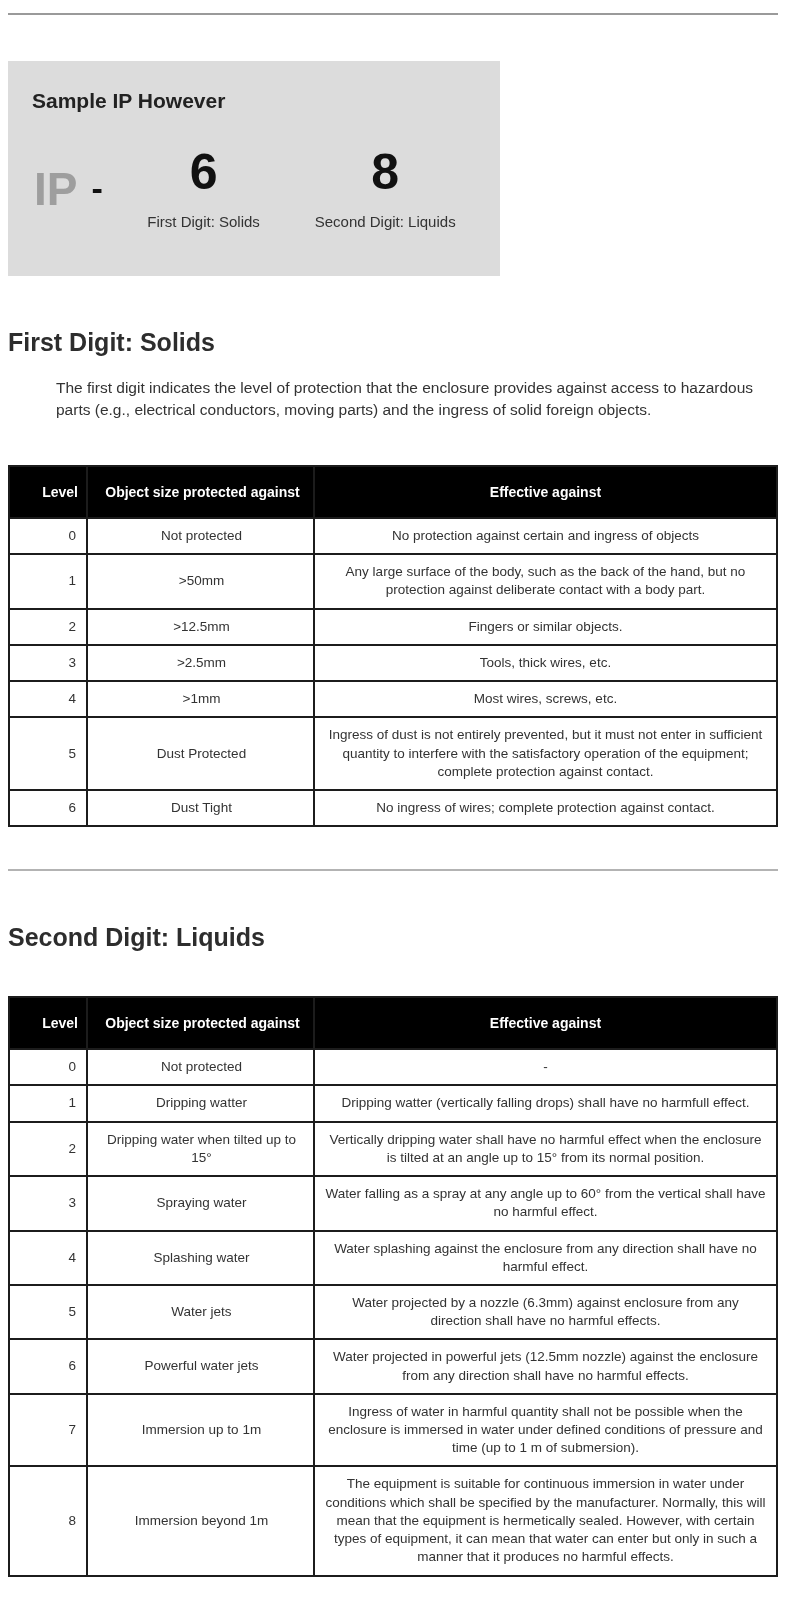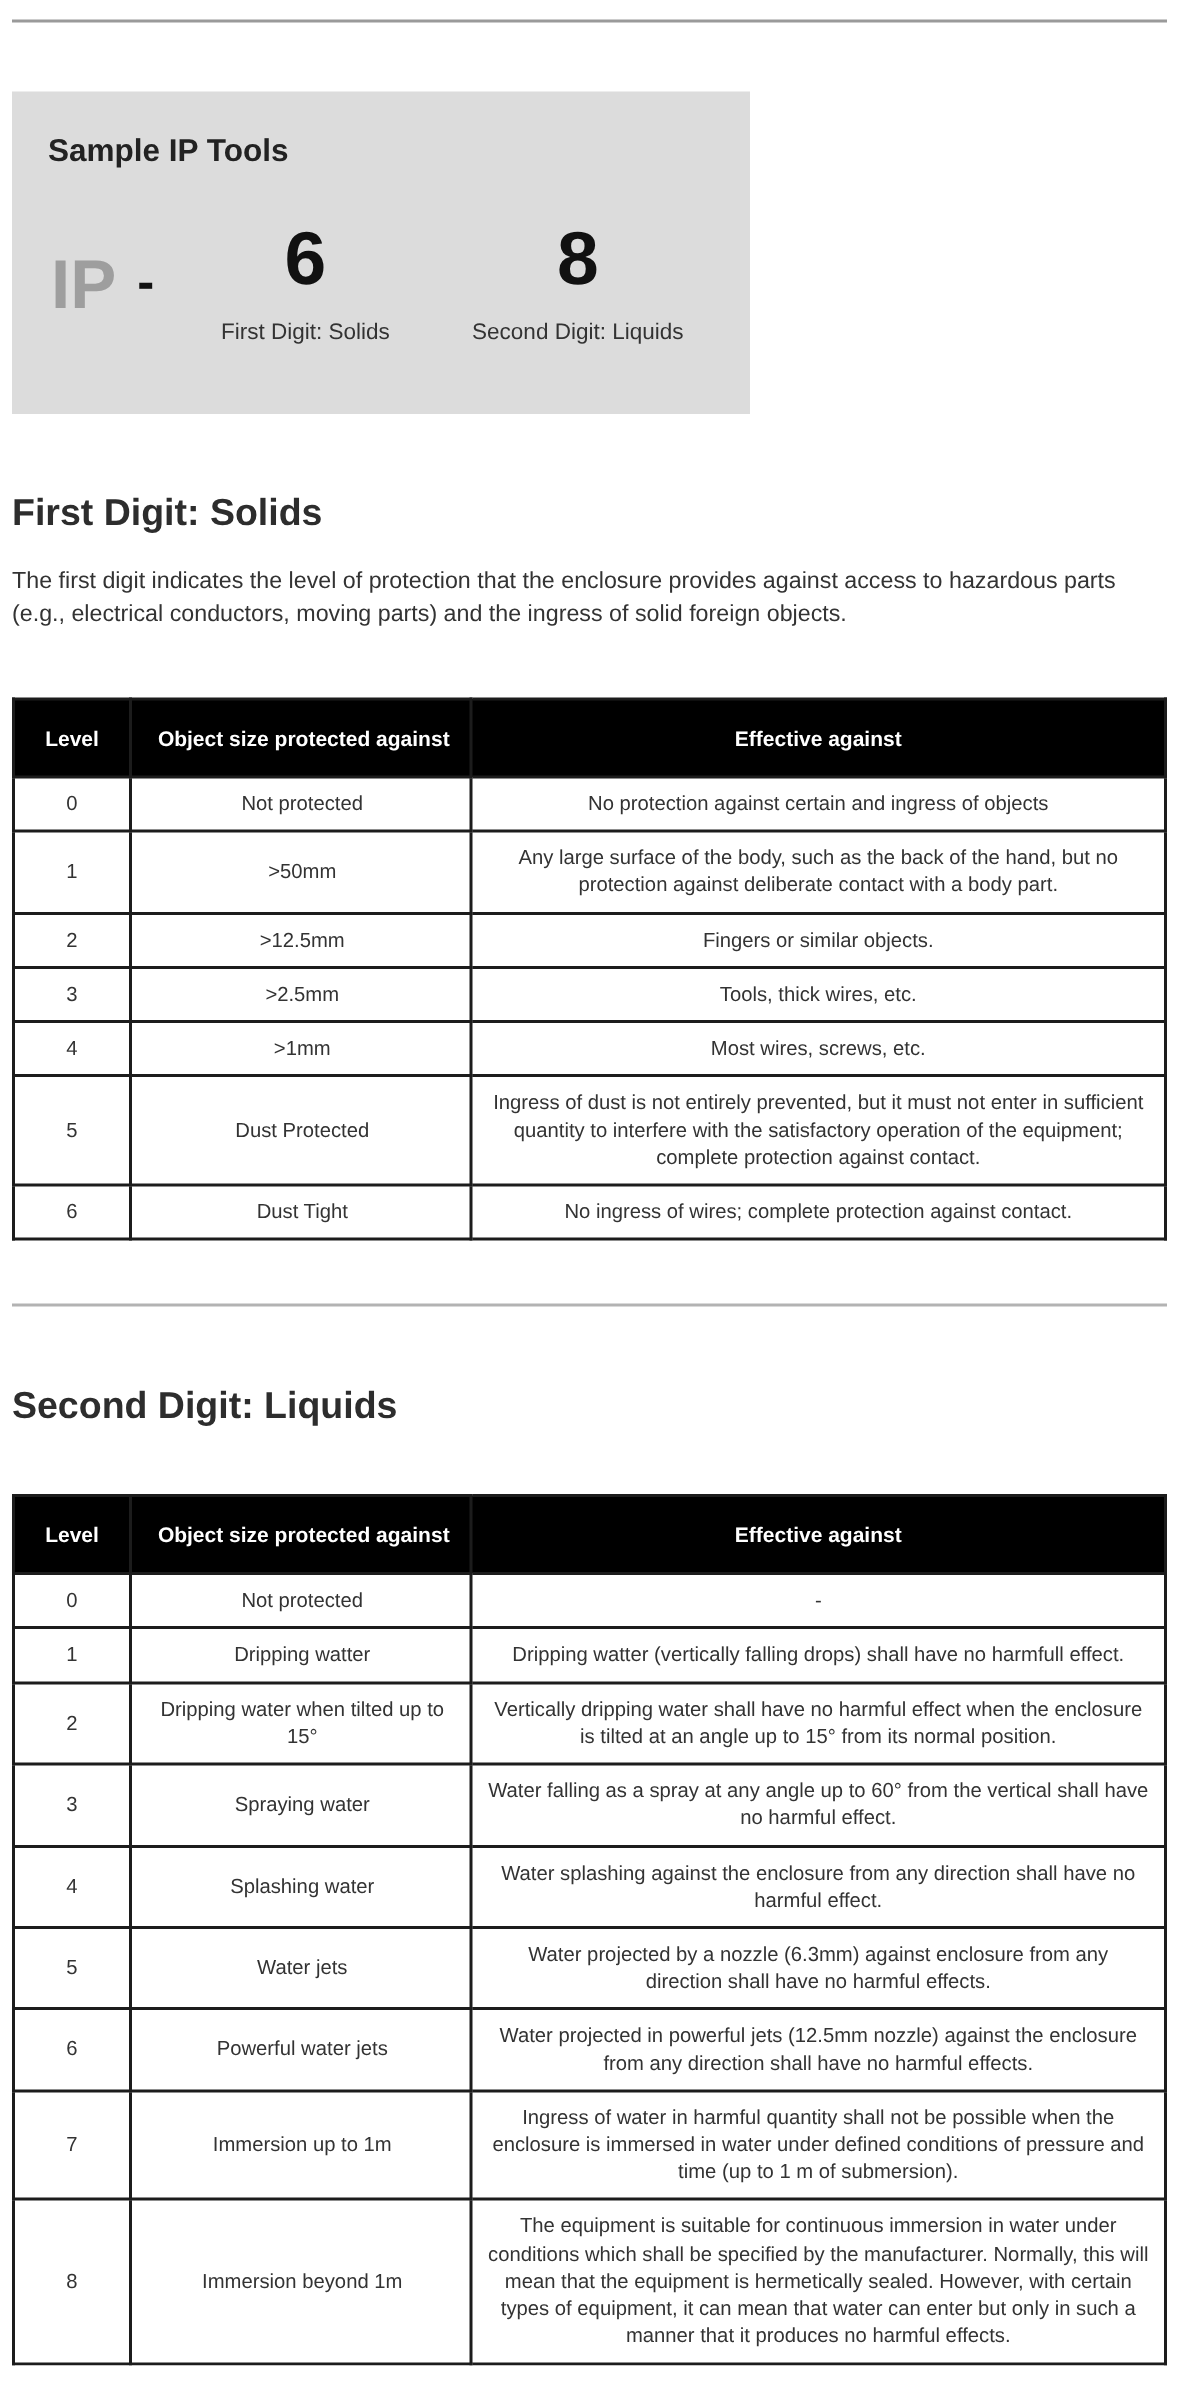--- a/index.html
+++ b/index.html
@@ -73,20 +73,21 @@
     font-weight: bold;
     color: #2d2d2d;
     margin-top: 52px;
   }
   .section-desc {
     margin-top: 20px;
     font-size: 15.5px;
     line-height: 1.42;
     color: #333;
     max-width: 770px;
+    margin-left: 48px;
   }
 
   
   table.ip-table {
     margin-top: 44px;
     width: 770px;
     border-collapse: collapse;
     table-layout: fixed;
   }
   table.ip-table th, table.ip-table td {
@@ -102,38 +103,38 @@
     height: 52px;
     padding: 4px 8px;
   }
   table.ip-table td {
     font-size: 13.5px;
     color: #333;
     line-height: 1.35;
     padding: 8px 10px;
     background: #ffffff;
   }
-  table.ip-table th.h0, table.ip-table td.col0 { width: 78px; }
+  table.ip-table th.h0, table.ip-table td.col0 { width: 78px; text-align: right; }
   table.ip-table th.h1, table.ip-table td.col1 { width: 227px; padding-left: 12px; }
 
   .section-divider {
     border: none;
     border-top: 2px solid #b3b3b3;
     margin-top: 42px;
   }
 </style>
 </head>
 <body>
 
 <div class="page">
 
   <hr class="top-divider">
 
   <div class="sample-box">
-    <div class="sample-title">Sample IP Tools</div>
+    <div class="sample-title">Sample IP However</div>
     <div class="rating-row">
       <span class="ip-prefix">IP</span>
       <span class="ip-sep">-</span>
       <div class="digit-col first">
         <span class="digit-value">6</span>
         <span class="digit-label">First Digit: Solids</span>
       </div>
       <div class="digit-col second">
         <span class="digit-value">8</span>
         <span class="digit-label">Second Digit: Liquids</span>

